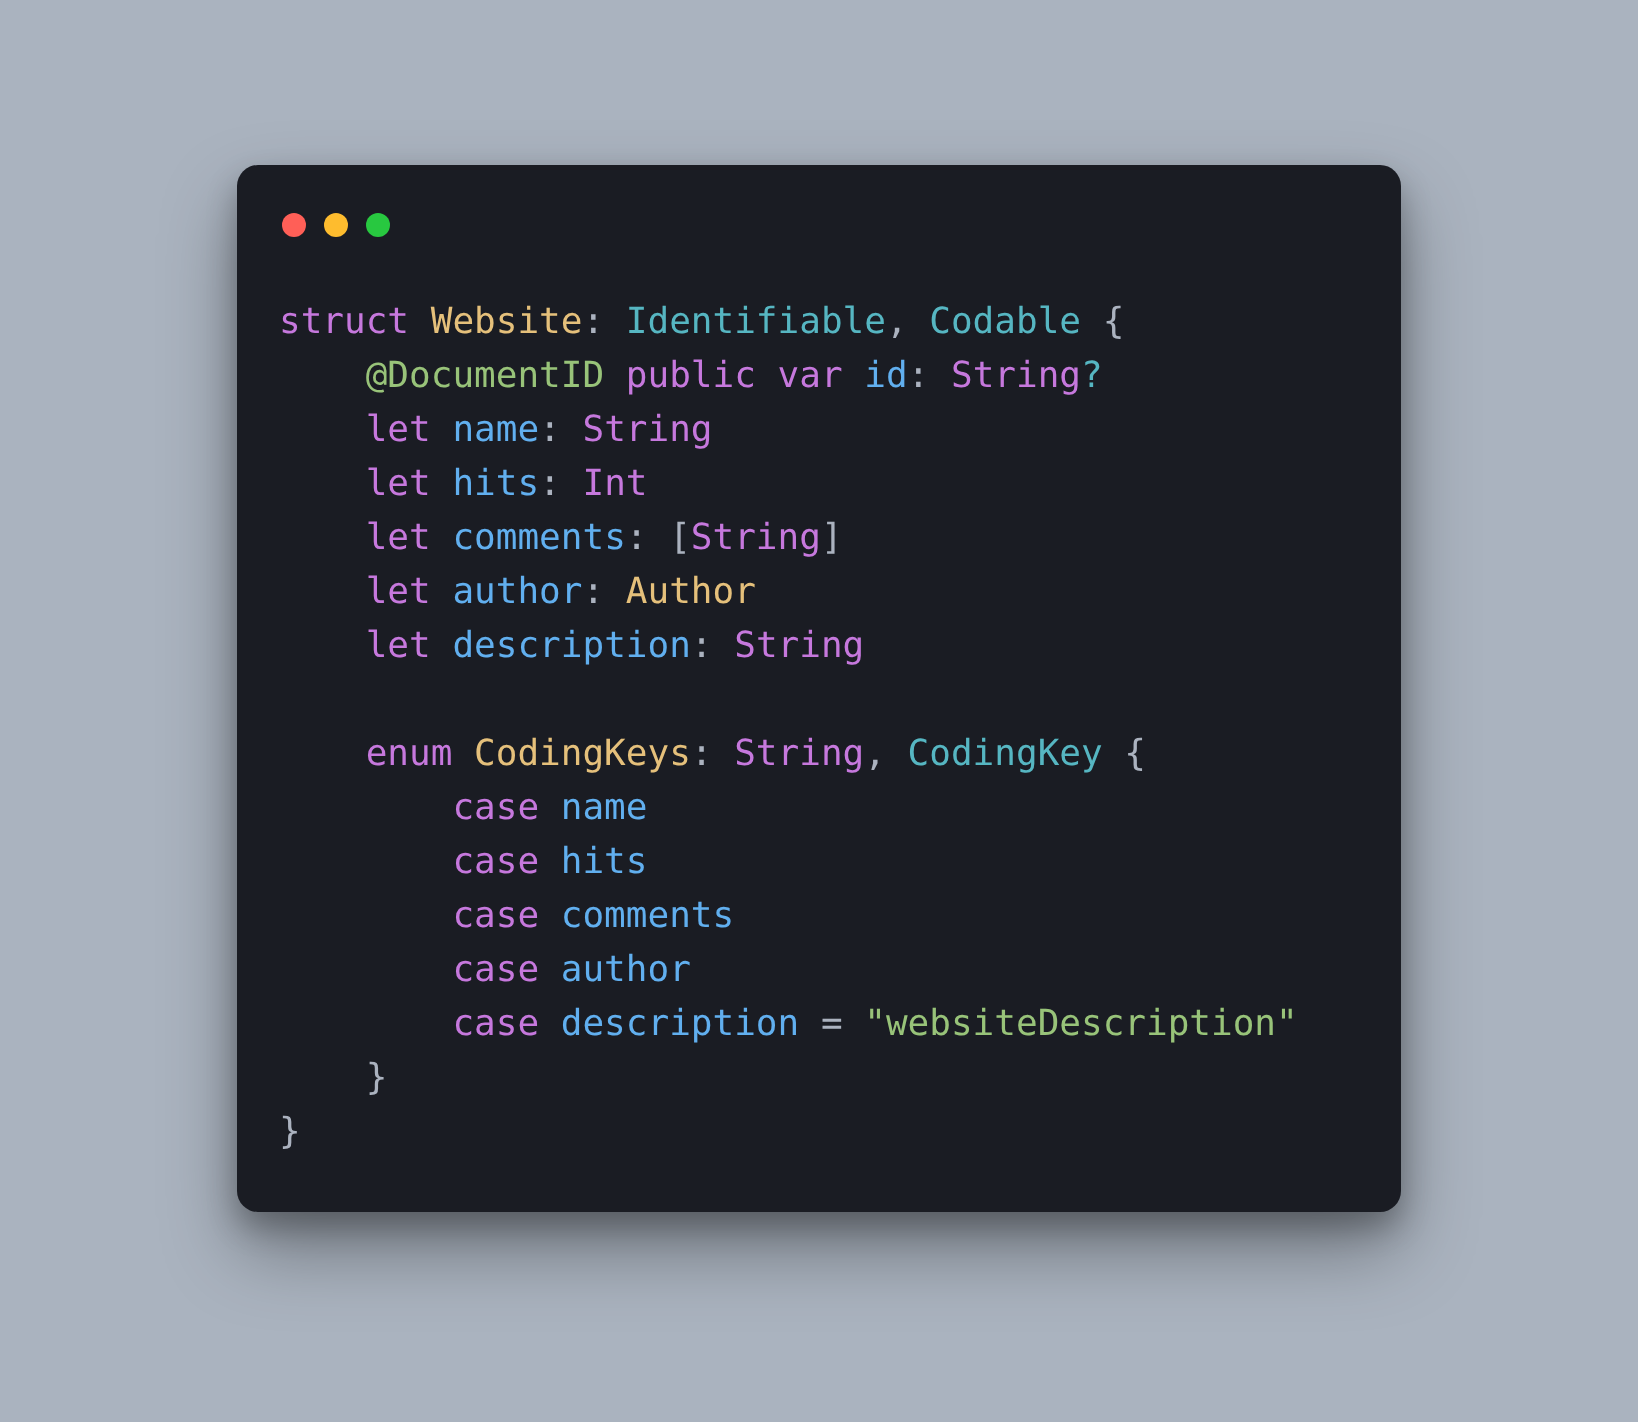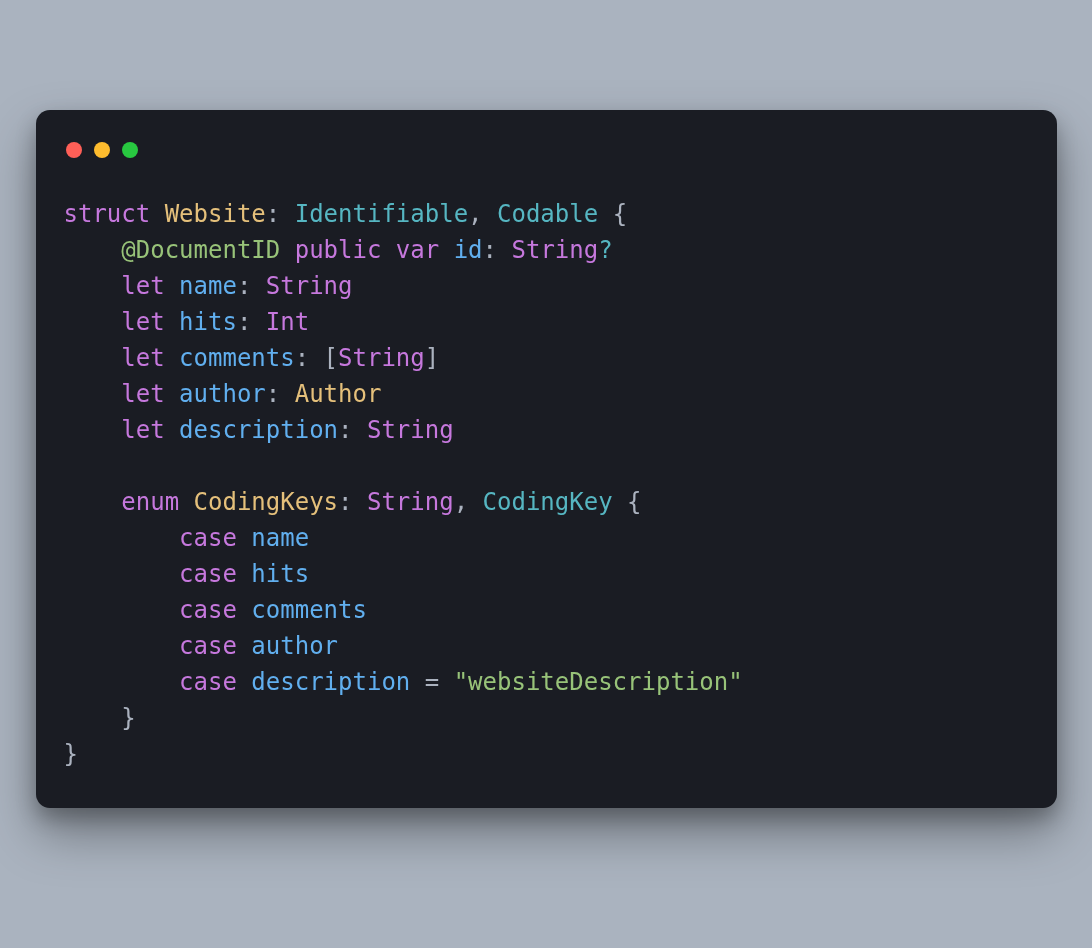--- a/index.html
+++ b/index.html
@@ -7,21 +7,21 @@
     padding: 0;
     width: 1092px;
     height: 948px;
     background: #aab3bf;
     font-family: ui-monospace, SFMono-Regular, "SF Mono", Menlo, Consolas, "Liberation Mono", monospace;
     overflow: hidden;
   }
   .frame {
     position: relative;
     margin: 110px auto 0 auto;
-    width: 1021px;
+    width: 776px;
     background: #1a1c23;
     border-radius: 14px;
     box-shadow: 0 25px 50px rgba(0,0,0,0.35), 0 10px 20px rgba(0,0,0,0.25);
     padding: 28px 28px 36px 28px;
     box-sizing: border-box;
   }
   .traffic {
     display: flex;
     gap: 12px;
     padding: 4px 2px 0 2px;

